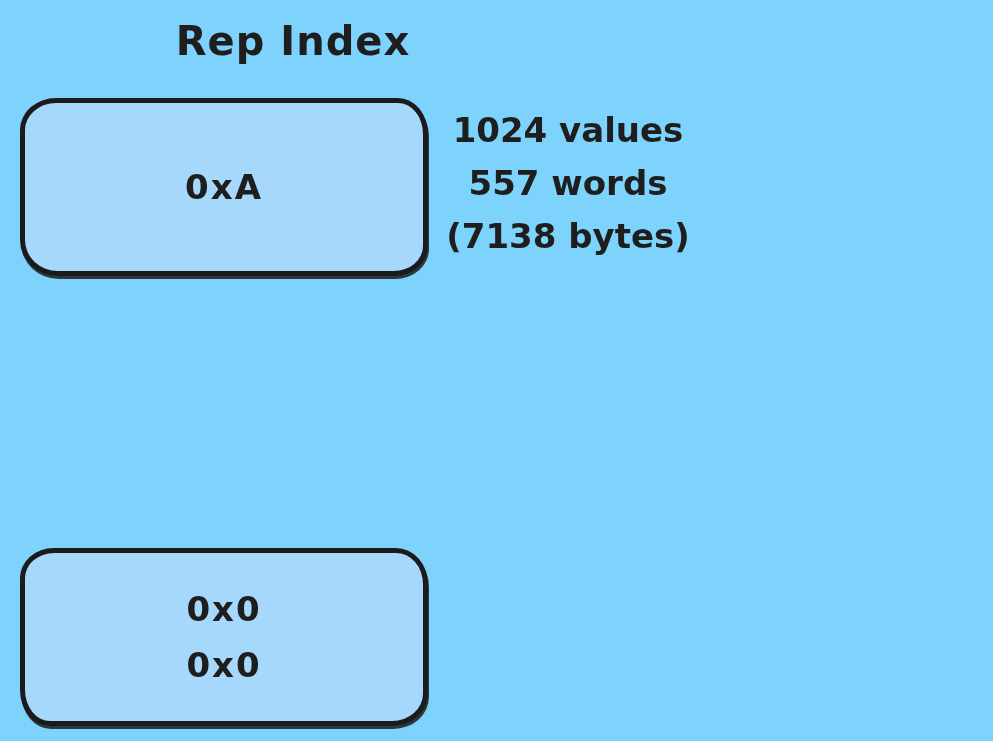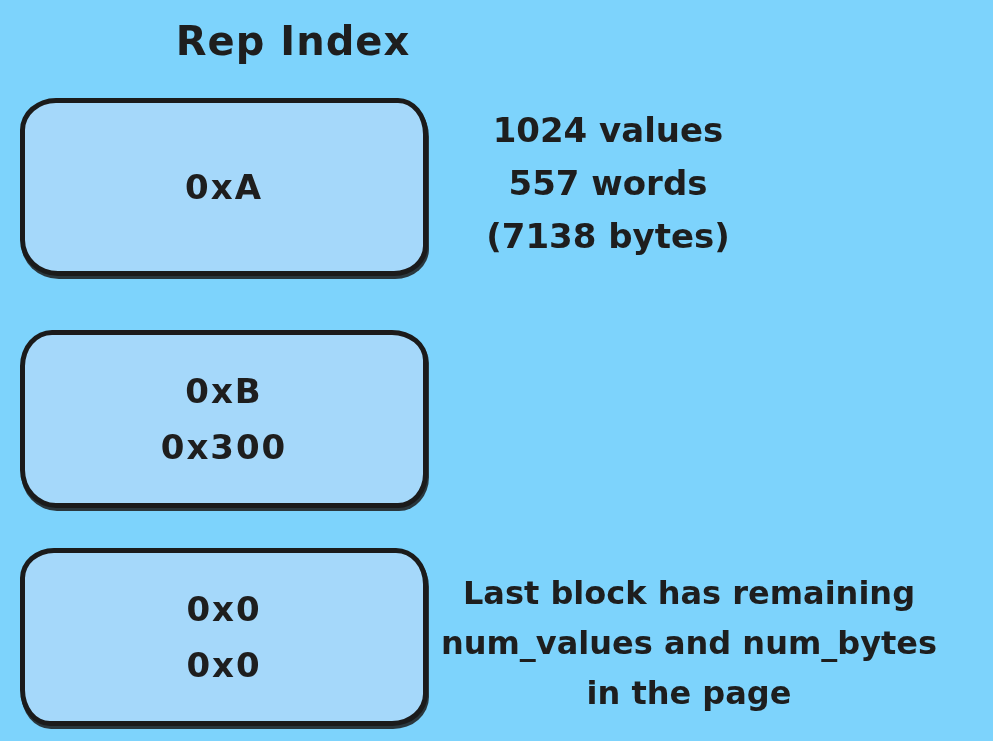--- a/index.html
+++ b/index.html
@@ -54,49 +54,40 @@
     white-space: nowrap;
   }
   .note {
     position: absolute;
     text-align: center;
     font-size: 34px;
     font-weight: 600;
     line-height: 53px;
     color: #1e1e1e;
   }
-  .note.n1 { left: 428px; top: 104px; width: 360px; }
+  .note.n1 { left: 388px; top: 104px; width: 360px; }
   .note.n2 { left: 412px; top: 336px; width: 360px; }
   .note.n3 { left: 438px; top: 568px; width: 502px; font-size: 32px; line-height: 50px; }
   .note .line { white-space: nowrap; }
 </style>
 </head>
 <body>
 
 <div class="canvas">
 
   <div class="title">Rep Index</div>
 
   <div class="box b1">
     <div class="line">0xA</div>
   </div>
   <div class="note n1">
     <div class="line">1024 values</div>
     <div class="line">557 words</div>
     <div class="line">(7138 bytes)</div>
   </div>
 
-  <div class="box b2">
-    <div class="line">0xB</div>
-    <div class="line">0x300</div>
-  </div>
 
   <div class="box b3">
     <div class="line">0x0</div>
     <div class="line">0x0</div>
   </div>
-  <div class="note n3">
-    <div class="line">Last block has remaining</div>
-    <div class="line">num_values and num_bytes</div>
-    <div class="line">in the page</div>
-  </div>
 
 </div>
 
 </body></html>

